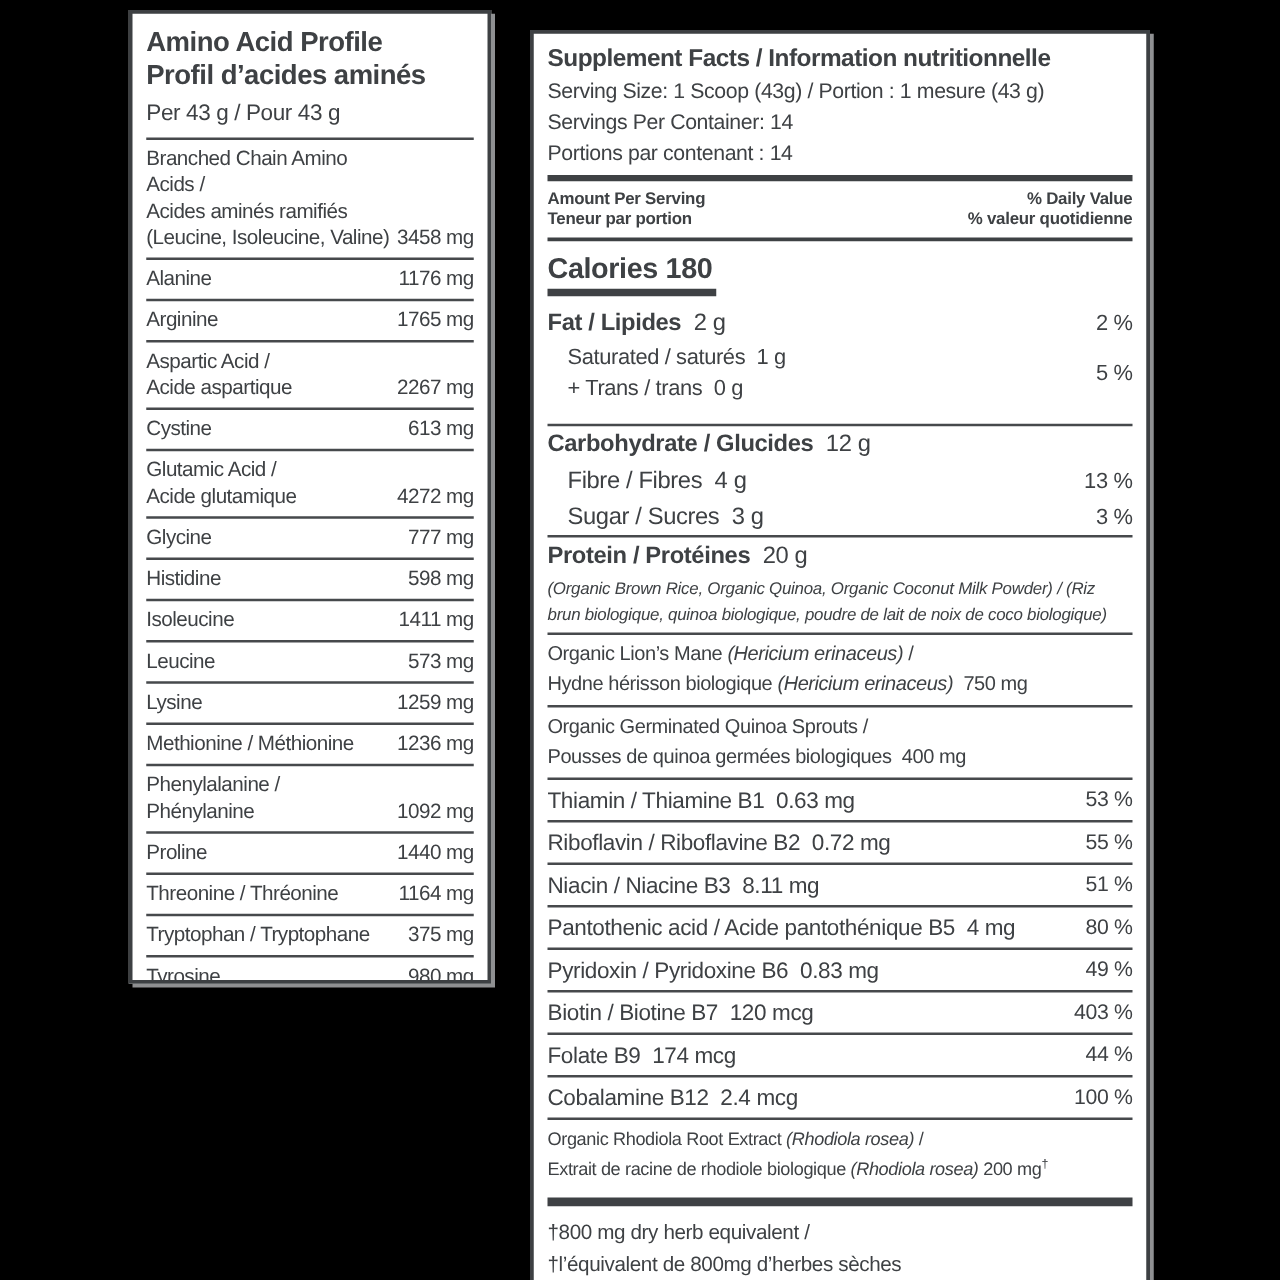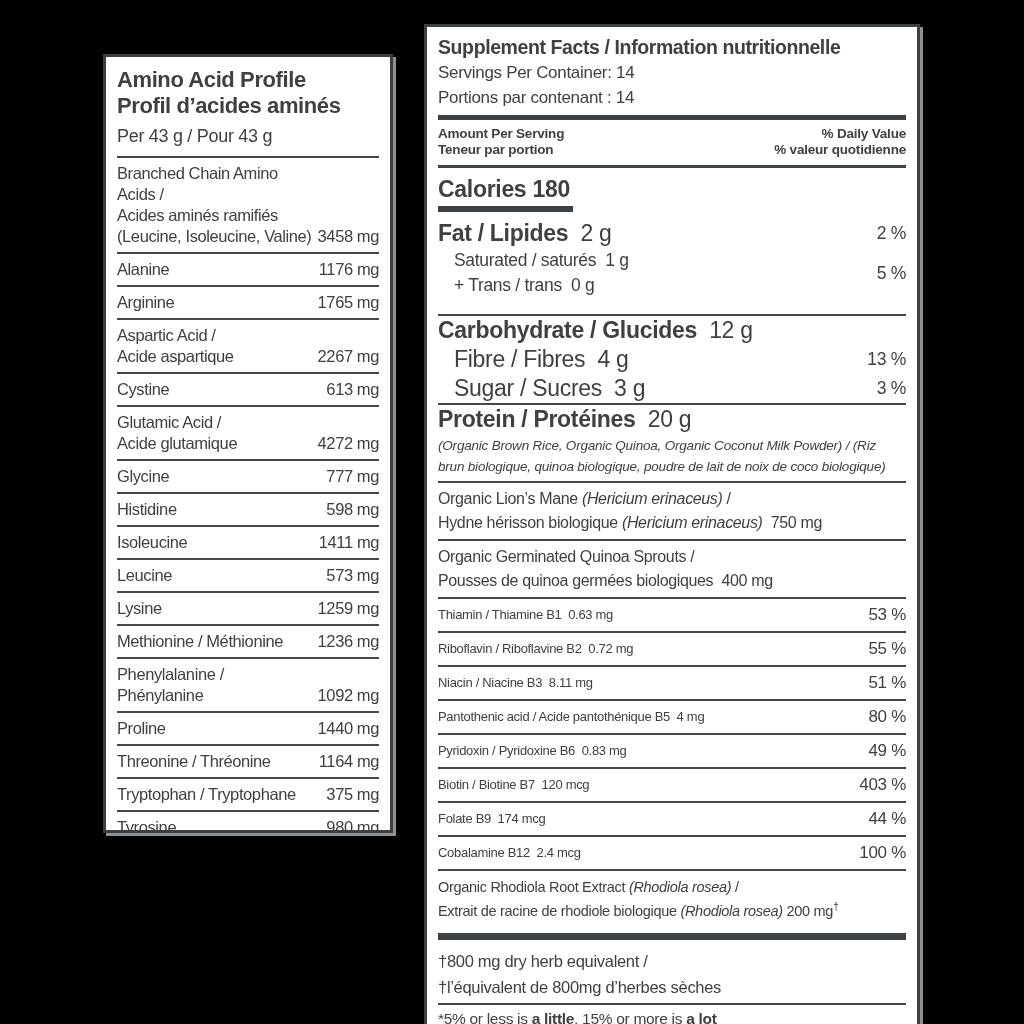--- a/index.html
+++ b/index.html
@@ -1,20 +1,20 @@
 <!DOCTYPE html>
 <html><head>
 <meta charset="utf-8">
 <style>
   html,body{margin:0;padding:0;background:#000;}
   .stage{position:relative;width:1024px;height:1024px;background:#000;overflow:hidden;
          font-family:"Liberation Sans",sans-serif;color:#3e4144;}
   .panel{position:absolute;background:#fff;border:3px solid #3d4043;box-sizing:border-box;
          box-shadow:3px 3px 0 #8f9092;overflow:hidden;}
-  #amino-panel{left:103px;top:8px;width:290px;height:779px;padding:10px 11px 6px;margin-top:46px;}
+  #amino-panel{left:103px;top:8px;width:290px;height:779px;padding:10px 11px 6px;}
   #facts-panel{left:424px;top:24px;width:496px;height:1007px;padding:8px 11px 6px;}
 
   
   .a-title{font-weight:bold;font-size:22px;line-height:26px;letter-spacing:-0.4px;}
   .a-serving{font-size:18px;line-height:24px;margin-top:5px;margin-bottom:8px;letter-spacing:-0.3px;}
   .a-row{display:flex;justify-content:space-between;align-items:flex-end;gap:4px;
          border-top:2px solid #46494c;padding:5px 0;}
   .a-lbl{white-space:pre-line;font-size:16.5px;line-height:21px;letter-spacing:-0.4px;}
   .a-val{font-size:16.5px;line-height:21px;white-space:nowrap;letter-spacing:-0.4px;}
 
@@ -24,33 +24,33 @@
   .bar4{height:5px;background:#3e4144;margin:5px 0 4px;}
   .bar3{height:3px;background:#3e4144;margin:4px 0 0;}
   .bar7{height:7px;background:#3e4144;margin:6px 0;}
   .hr{height:2px;background:#46494c;}
   .hdr-row{display:flex;justify-content:space-between;align-items:flex-end;padding:2px 0 3px;}
   .hdr-cell{font-weight:bold;font-size:13.5px;line-height:16px;letter-spacing:-0.2px;}
   .hdr-cell.right{text-align:right;}
   .cal{font-weight:bold;font-size:23px;line-height:30px;margin-top:6px;letter-spacing:-0.3px;}
   .cal-bar{height:6px;width:135px;background:#3e4144;margin:2px 0 7px;}
   .n-row{display:flex;justify-content:space-between;align-items:flex-start;padding:3px 0;}
-  .n-left{font-size:23px;line-height:23px;letter-spacing:-0.3px;}
+  .n-left{font-size:19px;line-height:23px;letter-spacing:-0.3px;}
   .n-name{font-weight:bold;}
   .n-dv{font-size:17.5px;line-height:23px;white-space:nowrap;letter-spacing:-0.3px;}
   .sub{padding-left:16px;}
   .sat-block{display:flex;justify-content:space-between;align-items:center;padding:0 0 16px;}
   .sat-lines{font-size:17.5px;line-height:25px;letter-spacing:-0.3px;white-space:pre-line;padding-left:16px;}
   .p-note{font-style:italic;font-size:13.5px;line-height:21px;letter-spacing:-0.2px;margin:1px 0 4px;}
   .b-line{font-size:16px;line-height:24px;letter-spacing:-0.35px;white-space:nowrap;}
   .b-line .it{font-style:italic;}
   .b-wrap{padding:4px 0;}
   .rho .b-line{font-size:14.5px;letter-spacing:-0.3px;}
   .v-row{display:flex;justify-content:space-between;align-items:center;padding:5px 0;}
-  .v-lbl{font-size:13px;line-height:22px;letter-spacing:-0.3px;white-space:nowrap;}
+  .v-lbl{font-size:18px;line-height:22px;letter-spacing:-0.3px;white-space:nowrap;}
   .v-dv{font-size:17px;line-height:22px;white-space:nowrap;letter-spacing:-0.3px;}
   .foot{font-size:16.5px;line-height:26px;letter-spacing:-0.3px;padding:2px 0 3px;}
   .foot div{white-space:nowrap;}
   .stars{font-size:15.5px;line-height:21px;letter-spacing:-0.3px;padding:3px 0 0;}
   .stars .b{font-weight:bold;}
   .stars div{white-space:nowrap;}
   sup{font-size:10px;vertical-align:super;line-height:0;}
 </style>
 </head>
 <body>
@@ -134,20 +134,21 @@
     </div>
     <div class="a-row">
       <span class="a-lbl">Tyrosine</span>
       <span class="a-val">980 mg</span>
     </div>
 
   </div>
 
   <div class="panel" id="facts-panel">
     <div class="f-title">Supplement Facts / Information nutritionnelle</div>
+    <div class="f-serving">Serving Size: 1 Scoop (43g)  / Portion : 1 mesure (43 g)</div>
     <div class="f-serving">Servings Per Container: 14</div>
     <div class="f-serving">Portions par contenant : 14</div>
 
     <div class="bar4"></div>
 
     <div class="hdr-row">
       <div class="hdr-cell">
         <div>Amount Per Serving</div>
         <div>Teneur par portion</div>
       </div>

